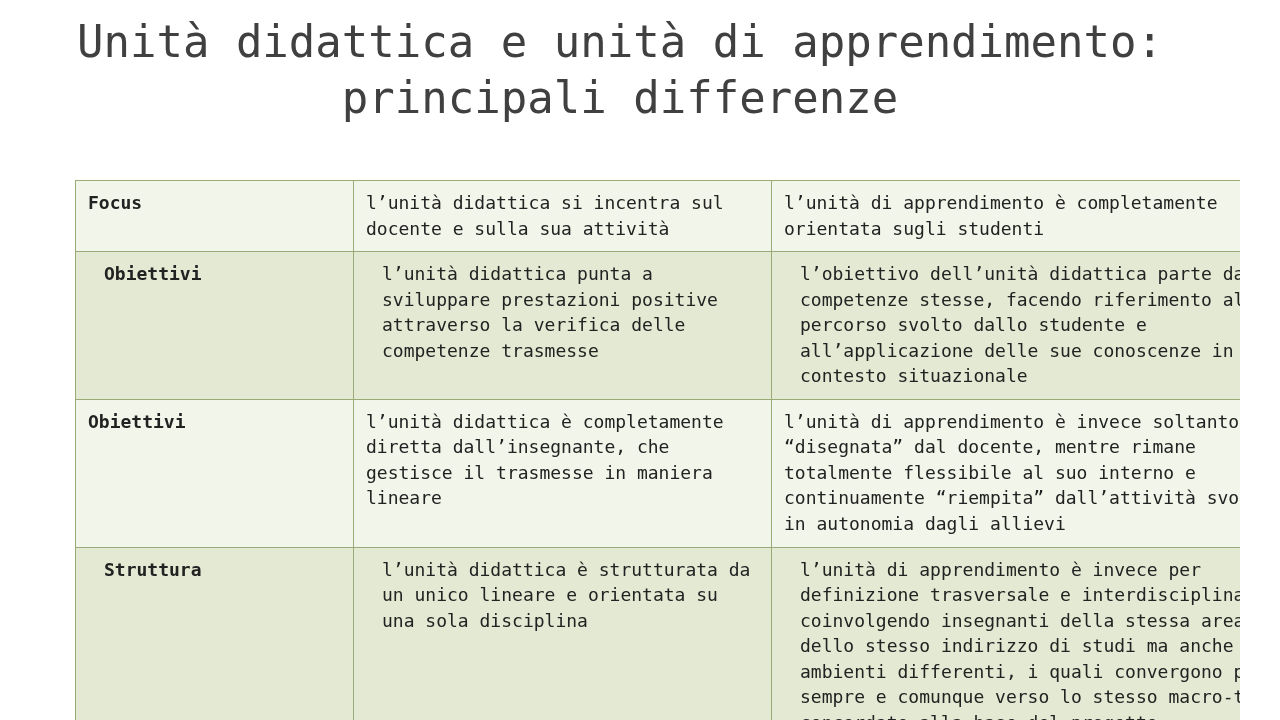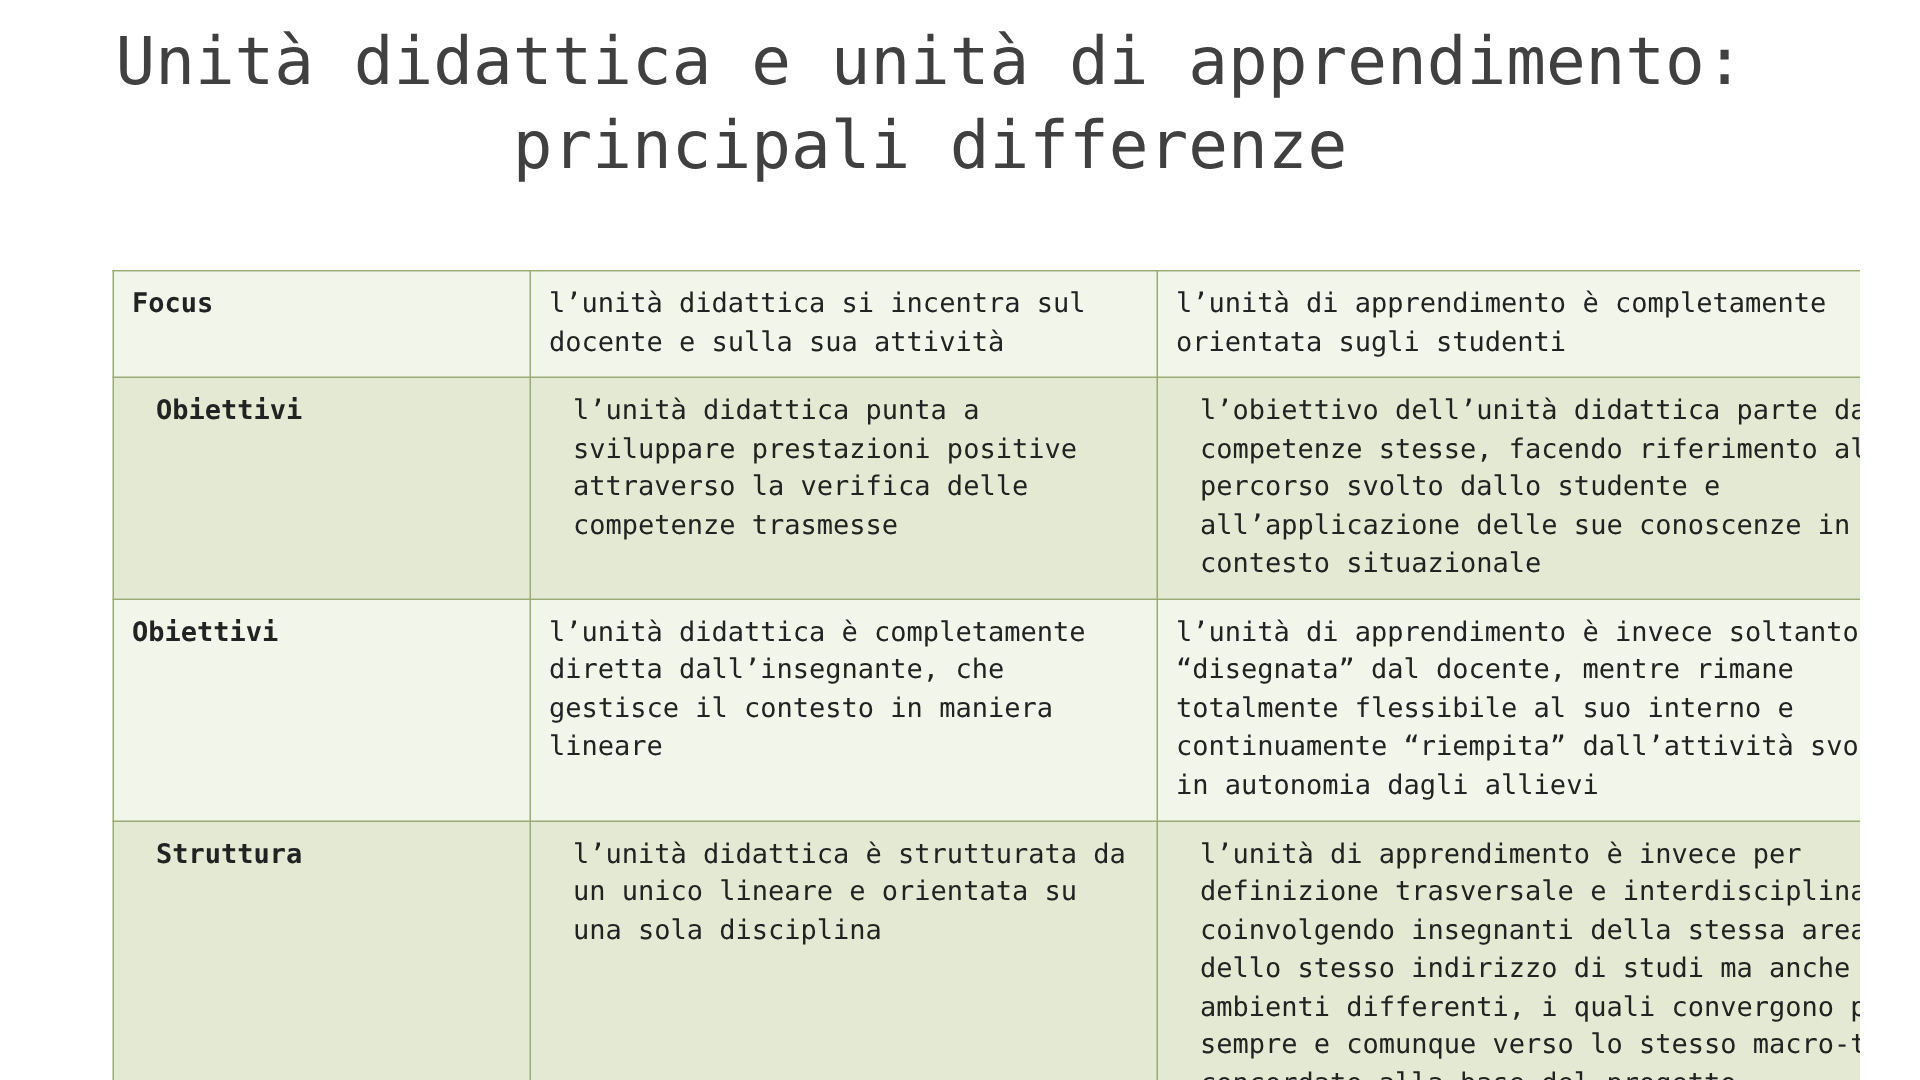--- a/index.html
+++ b/index.html
@@ -73,21 +73,21 @@
           <td class="col-ud">l’unità didattica si incentra sul docente e sulla sua attività</td>
           <td class="col-ua"> l’unità di apprendimento è completamente orientata sugli studenti</td>
         </tr>
         <tr class="row-even">
           <td class="col-label">Obiettivi</td>
           <td class="col-ud">l’unità didattica punta a sviluppare prestazioni positive attraverso la verifica delle competenze trasmesse</td>
           <td class="col-ua">l’obiettivo dell’unità didattica parte dalle competenze stesse, facendo riferimento al percorso svolto dallo studente e all’applicazione delle sue conoscenze in un contesto situazionale</td>
         </tr>
         <tr class="row-odd">
           <td class="col-label">Obiettivi</td>
-          <td class="col-ud">l’unità didattica è completamente diretta dall’insegnante, che gestisce il contesto in maniera lineare</td>
+          <td class="col-ud">l’unità didattica è completamente diretta dall’insegnante, che gestisce il trasmesse in maniera lineare</td>
           <td class="col-ua">l’unità di apprendimento è invece soltanto “disegnata” dal docente, mentre rimane totalmente flessibile al suo interno e continuamente “riempita” dall’attività svolta in autonomia dagli allievi</td>
         </tr>
         <tr class="row-even">
           <td class="col-label">Struttura</td>
           <td class="col-ud">l’unità didattica è strutturata da un unico lineare e orientata su una sola disciplina</td>
           <td class="col-ua">l’unità di apprendimento è invece per definizione trasversale e interdisciplinare, coinvolgendo insegnanti della stessa area, dello stesso indirizzo di studi ma anche di ambienti differenti, i quali convergono però sempre e comunque verso lo stesso macro-tema concordato alla base del progetto.</td>
         </tr>
       </tbody>
     </table>
   </div>

